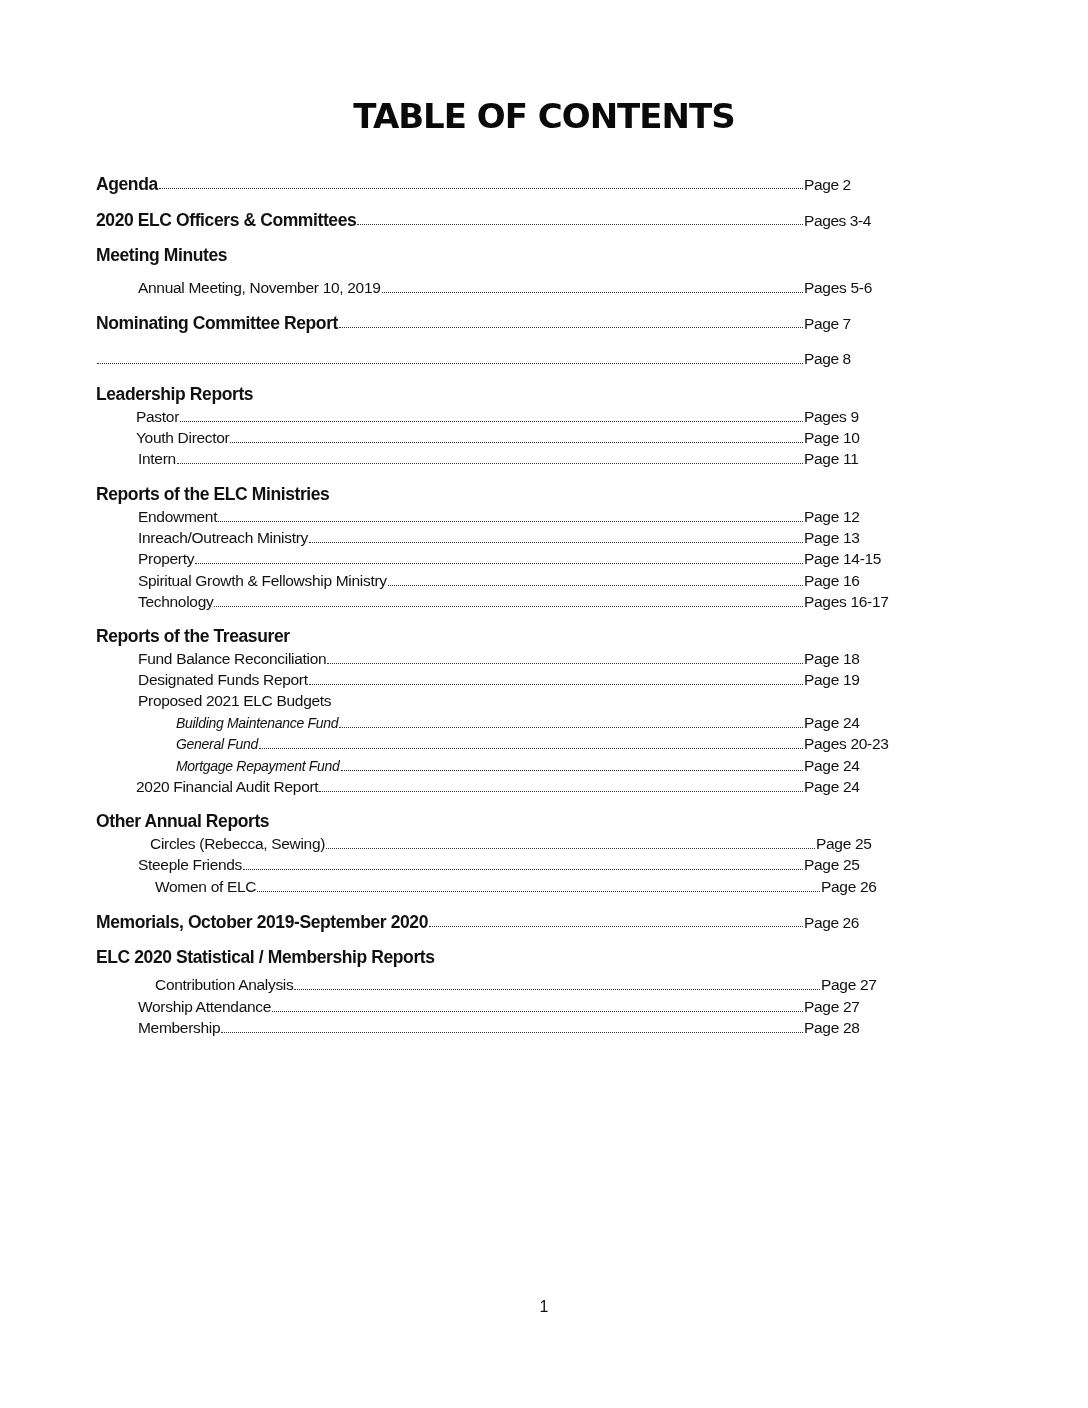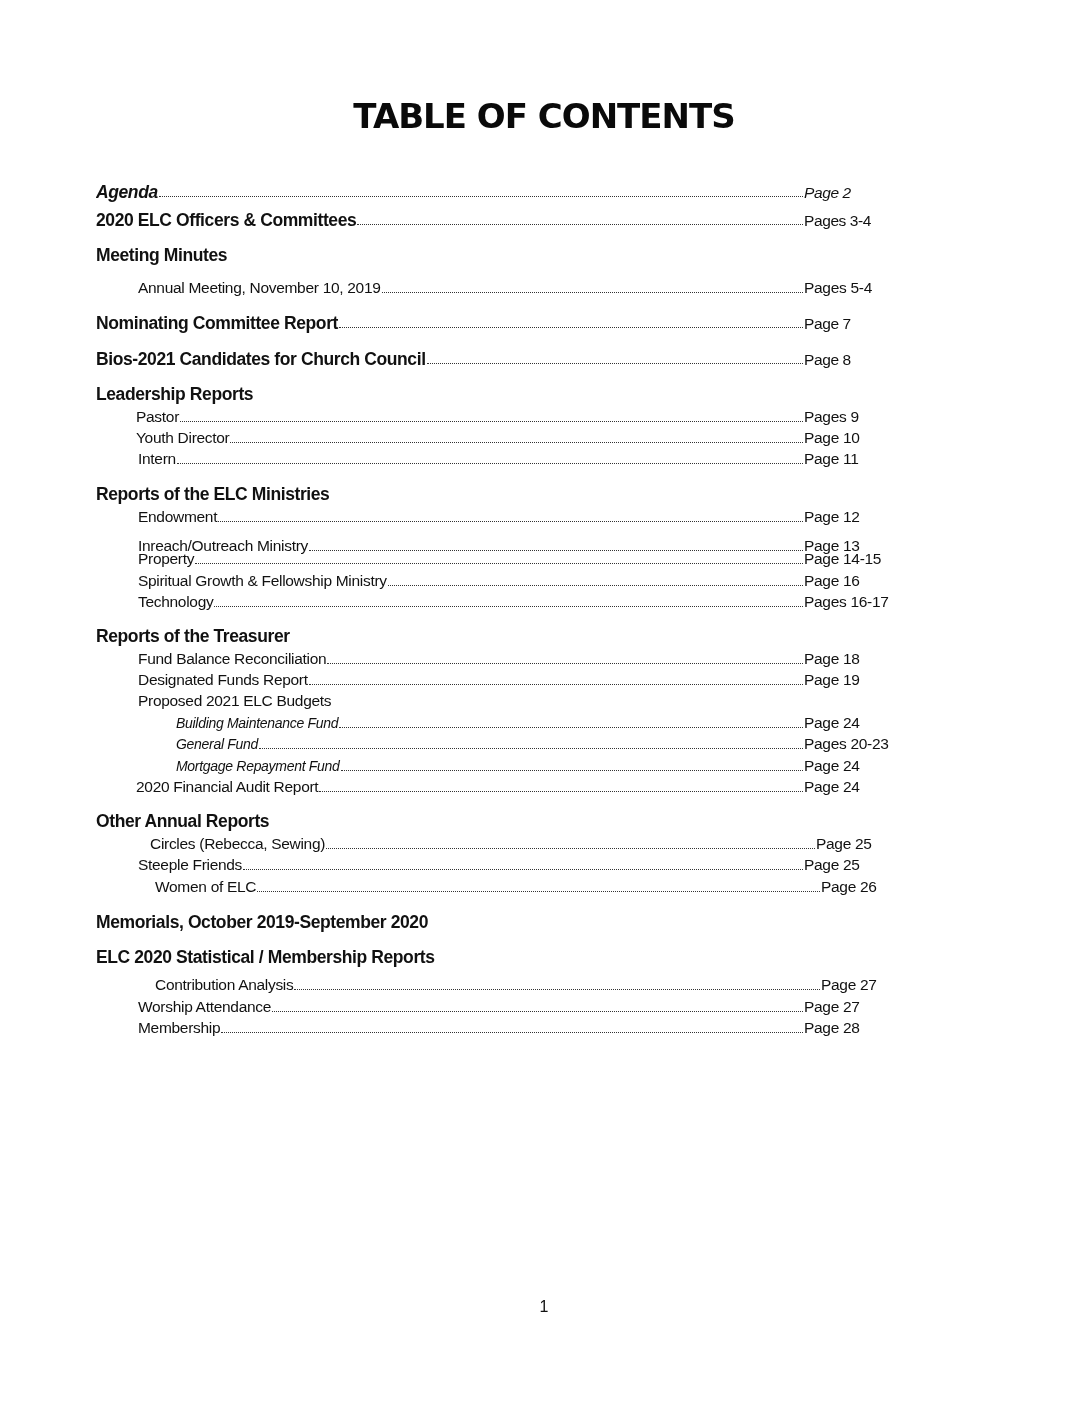--- a/index.html
+++ b/index.html
@@ -33,45 +33,44 @@
     .footer {
       position: absolute; top: 1298px; left: 0; width: 1088px; text-align: center;
       font-size: 16px; color: #111;
     }
   </style>
 </head>
 <body>
 
 <div class="title">TABLE OF CONTENTS</div>
 
-<div class="row lvl0" style="left:96px;top:180px;width:800px;font-style:italic;">
+<div class="row lvl0" style="left:96px;top:172px;width:800px;">
   <span class="label">Agenda</span>
   <span class="leader"></span>
   <span class="page">Page 2</span>
 </div>
 <div class="row lvl0" style="left:96px;top:208px;width:800px;">
   <span class="label">2020 ELC Officers &amp; Committees</span>
   <span class="leader"></span>
   <span class="page">Pages 3-4</span>
 </div>
 
 <div class="heading" style="left:96px;top:243px;">Meeting Minutes</div>
 <div class="row lvl1" style="left:138px;top:276px;width:758px;">
   <span class="label">Annual Meeting, November 10, 2019</span>
   <span class="leader"></span>
-  <span class="page">Pages 5-4</span>
+  <span class="page">Pages 5-6</span>
 </div>
 
 <div class="row lvl0" style="left:96px;top:311px;width:800px;">
   <span class="label">Nominating Committee Report</span>
   <span class="leader"></span>
   <span class="page">Page 7</span>
 </div>
 <div class="row lvl0" style="left:96px;top:347px;width:800px;">
-  <span class="label">Bios-2021 Candidates for Church Council</span>
   <span class="leader"></span>
   <span class="page">Page 8</span>
 </div>
 
 <div class="heading" style="left:96px;top:382px;">Leadership Reports</div>
 <div class="row lvl1" style="left:136px;top:405px;width:760px;">
   <span class="label">Pastor</span>
   <span class="leader"></span>
   <span class="page">Pages 9</span>
 </div>
@@ -85,21 +84,21 @@
   <span class="leader"></span>
   <span class="page">Page 11</span>
 </div>
 
 <div class="heading" style="left:96px;top:482px;">Reports of the ELC Ministries</div>
 <div class="row lvl1" style="left:138px;top:505px;width:758px;">
   <span class="label">Endowment</span>
   <span class="leader"></span>
   <span class="page">Page 12</span>
 </div>
-<div class="row lvl1" style="left:138px;top:526px;width:758px;margin-top:8px;">
+<div class="row lvl1" style="left:138px;top:526px;width:758px;">
   <span class="label">Inreach/Outreach Ministry</span>
   <span class="leader"></span>
   <span class="page">Page 13</span>
 </div>
 <div class="row lvl1" style="left:138px;top:547px;width:758px;">
   <span class="label">Property</span>
   <span class="leader"></span>
   <span class="page">Page 14-15</span>
 </div>
 <div class="row lvl1" style="left:138px;top:569px;width:758px;">
@@ -156,21 +155,21 @@
   <span class="label">Steeple Friends</span>
   <span class="leader"></span>
   <span class="page">Page 25</span>
 </div>
 <div class="row lvl1" style="left:138px;top:875px;width:758px;margin-left:17px;">
   <span class="label">Women of ELC</span>
   <span class="leader"></span>
   <span class="page">Page 26</span>
 </div>
 
-<div class="row lvl0" style="left:96px;top:910px;width:800px;flex-direction:column;">
+<div class="row lvl0" style="left:96px;top:910px;width:800px;">
   <span class="label">Memorials, October 2019-September 2020</span>
   <span class="leader"></span>
   <span class="page">Page 26</span>
 </div>
 
 <div class="heading" style="left:96px;top:945px;">ELC 2020 Statistical / Membership Reports</div>
 <div class="row lvl1" style="left:155px;top:973px;width:758px;">
   <span class="label">Contribution Analysis</span>
   <span class="leader"></span>
   <span class="page">Page 27</span>

